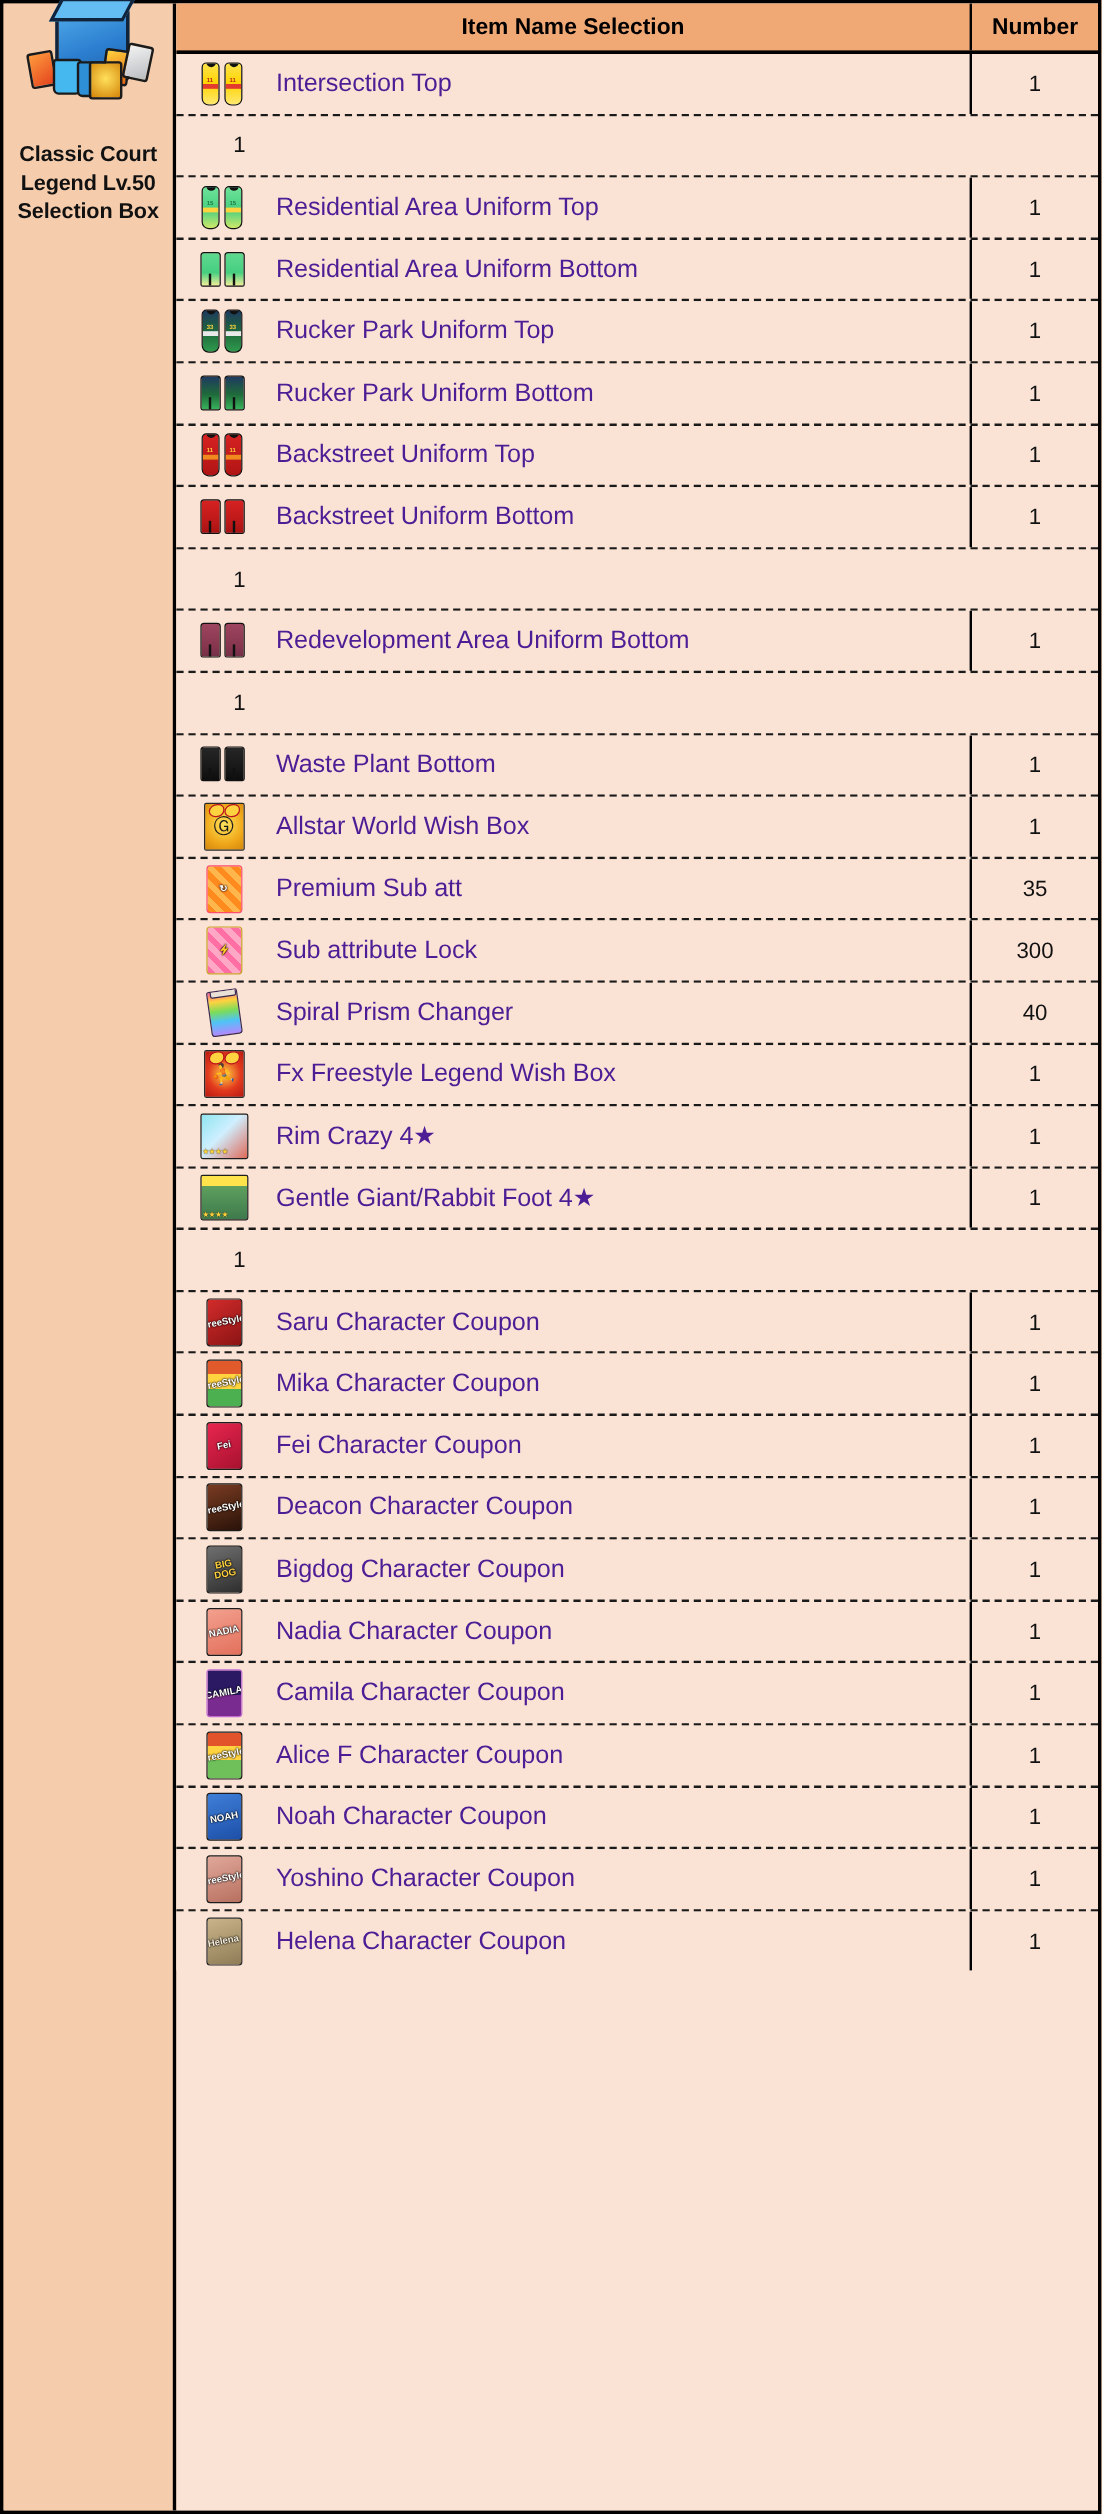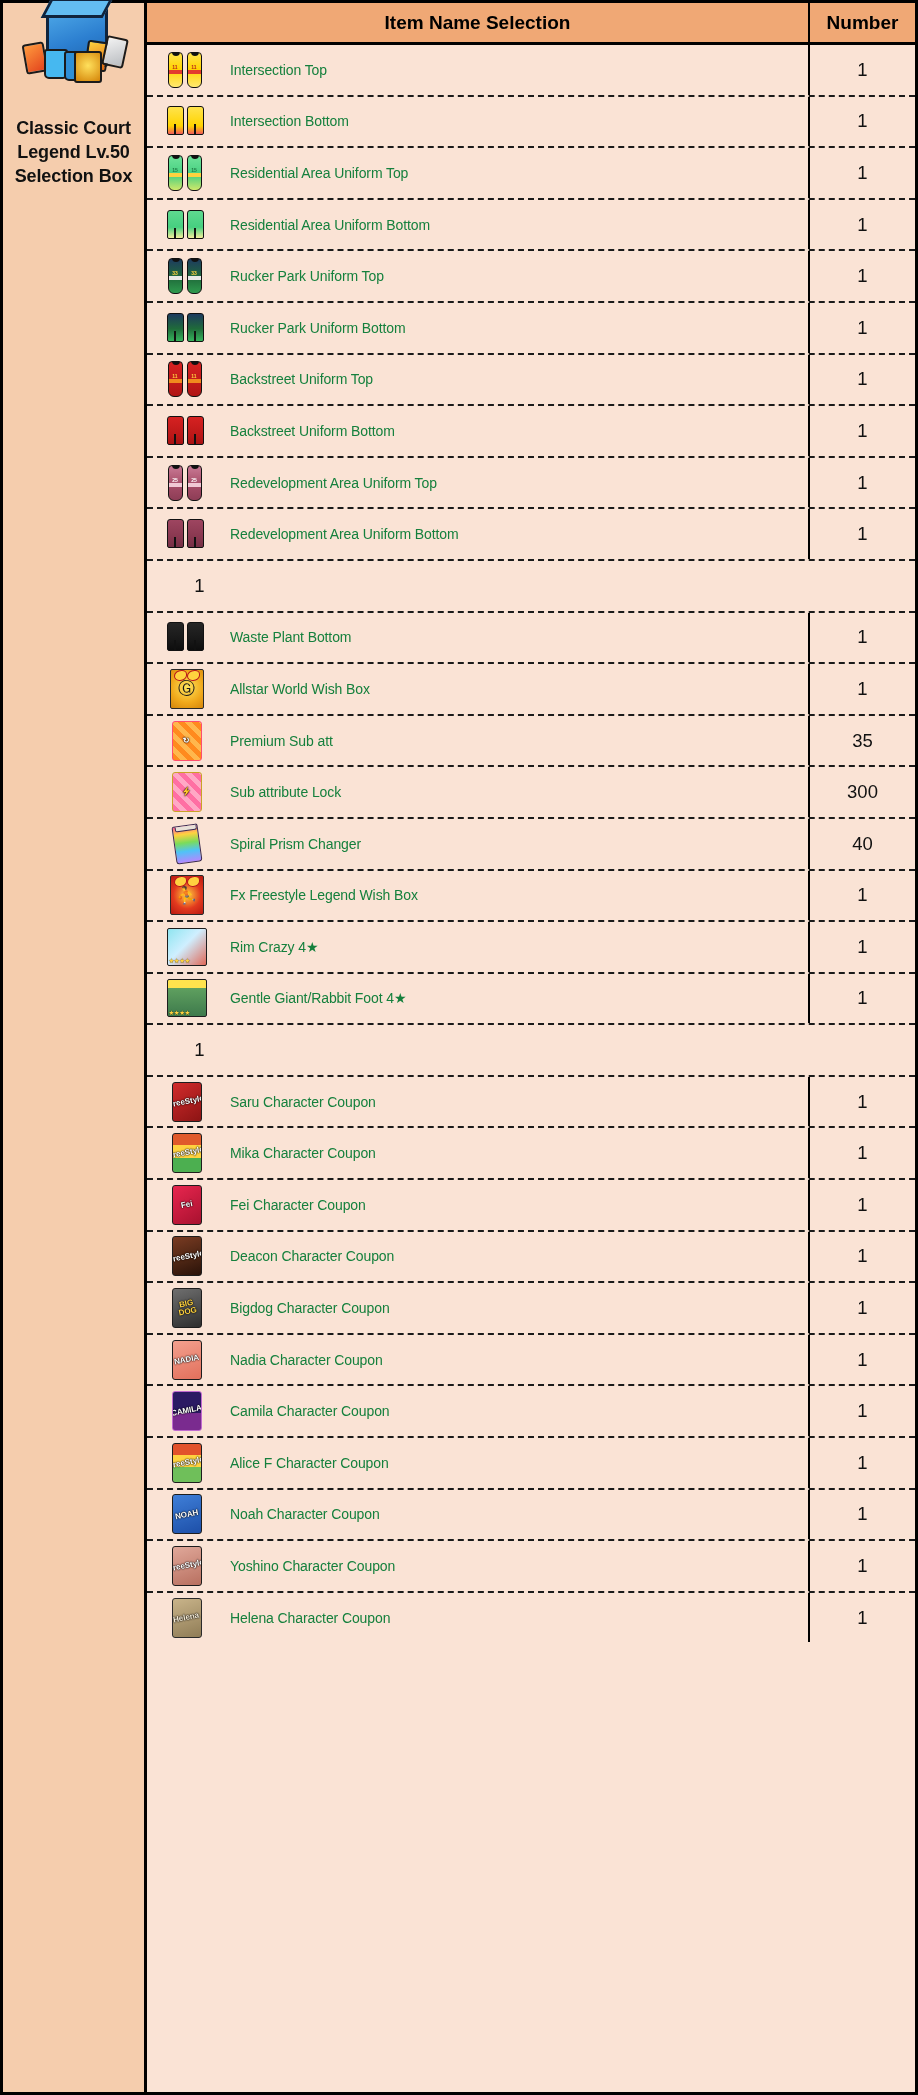--- a/index.html
+++ b/index.html
@@ -85,22 +85,22 @@
     width:79px;flex:0 0 79px;
     display:flex;align-items:center;justify-content:center;
     height:100%;
   }
   .iw{
     position:relative;
     width:44px;height:42px;
     display:flex;align-items:center;justify-content:center;
   }
   .lbl{
-    font-size:14px;
-    color:#15803d;
+    font-size:21px;
+    color:#4c1d95;
     white-space:nowrap;
     padding-left:4px;
     letter-spacing:-.1px;
   }
   .c-num{
     width:105px;flex:0 0 105px;
     display:flex;align-items:center;justify-content:center;
     font-size:18.5px;color:#111;
   }
   
@@ -253,31 +253,20 @@
                     <div style="position:absolute;top:17px;left:0;right:0;height:4px;background:#e33b2e"></div>
                   </div>
                 </div>
               </div>
             </div>
             <div class="lbl">Intersection Top</div>
           </div>
           <div class="c-num">1</div>
         </div>
         <div class="row">
-          <div class="c-name">
-            <div class="ico">
-              <div class="iw">
-                <div class="shorts">
-                  <div class="p l" style="background:linear-gradient(180deg,#ffe34d 0%,#ffd400 70%,#f1595a 100%)"></div>
-                  <div class="p r" style="background:linear-gradient(180deg,#ffe34d 0%,#ffd400 70%,#f1595a 100%)"></div>
-                </div>
-              </div>
-            </div>
-            <div class="lbl">Intersection Bottom</div>
-          </div>
           <div class="c-num">1</div>
         </div>
         <div class="row">
           <div class="c-name">
             <div class="ico">
               <div class="iw">
                 <div class="jersey">
                   <div class="sh l" style="background:linear-gradient(180deg,#6fe39a 0%,#46cf80 55%,#cfe86a 100%)">
                     <div class="jnum" style="color:#1f7a44">15</div>
                     <div style="position:absolute;top:17px;left:0;right:0;height:4px;background:#ffd23f"></div>
@@ -369,37 +358,20 @@
                   <div class="p l" style="background:linear-gradient(180deg,#d62121 0%,#bb1818 70%,#a81212 100%)"></div>
                   <div class="p r" style="background:linear-gradient(180deg,#d62121 0%,#bb1818 70%,#a81212 100%)"></div>
                 </div>
               </div>
             </div>
             <div class="lbl">Backstreet Uniform Bottom</div>
           </div>
           <div class="c-num">1</div>
         </div>
         <div class="row">
-          <div class="c-name">
-            <div class="ico">
-              <div class="iw">
-                <div class="jersey">
-                  <div class="sh l" style="background:linear-gradient(180deg,#c97a95 0%,#a64d68 55%,#8d3d56 100%)">
-                    <div class="jnum" style="color:#ffffff">25</div>
-                    <div style="position:absolute;top:17px;left:0;right:0;height:4px;background:#f0c8d4"></div>
-                  </div>
-                  <div class="sh r" style="background:linear-gradient(180deg,#c97a95 0%,#a64d68 55%,#8d3d56 100%)">
-                    <div class="jnum" style="color:#ffffff">25</div>
-                    <div style="position:absolute;top:17px;left:0;right:0;height:4px;background:#f0c8d4"></div>
-                  </div>
-                </div>
-              </div>
-            </div>
-            <div class="lbl">Redevelopment Area Uniform Top</div>
-          </div>
           <div class="c-num">1</div>
         </div>
         <div class="row">
           <div class="c-name">
             <div class="ico">
               <div class="iw">
                 <div class="shorts">
                   <div class="p l" style="background:linear-gradient(180deg,#9e4560 0%,#86364e 70%,#743045 100%)"></div>
                   <div class="p r" style="background:linear-gradient(180deg,#9e4560 0%,#86364e 70%,#743045 100%)"></div>
                 </div>

